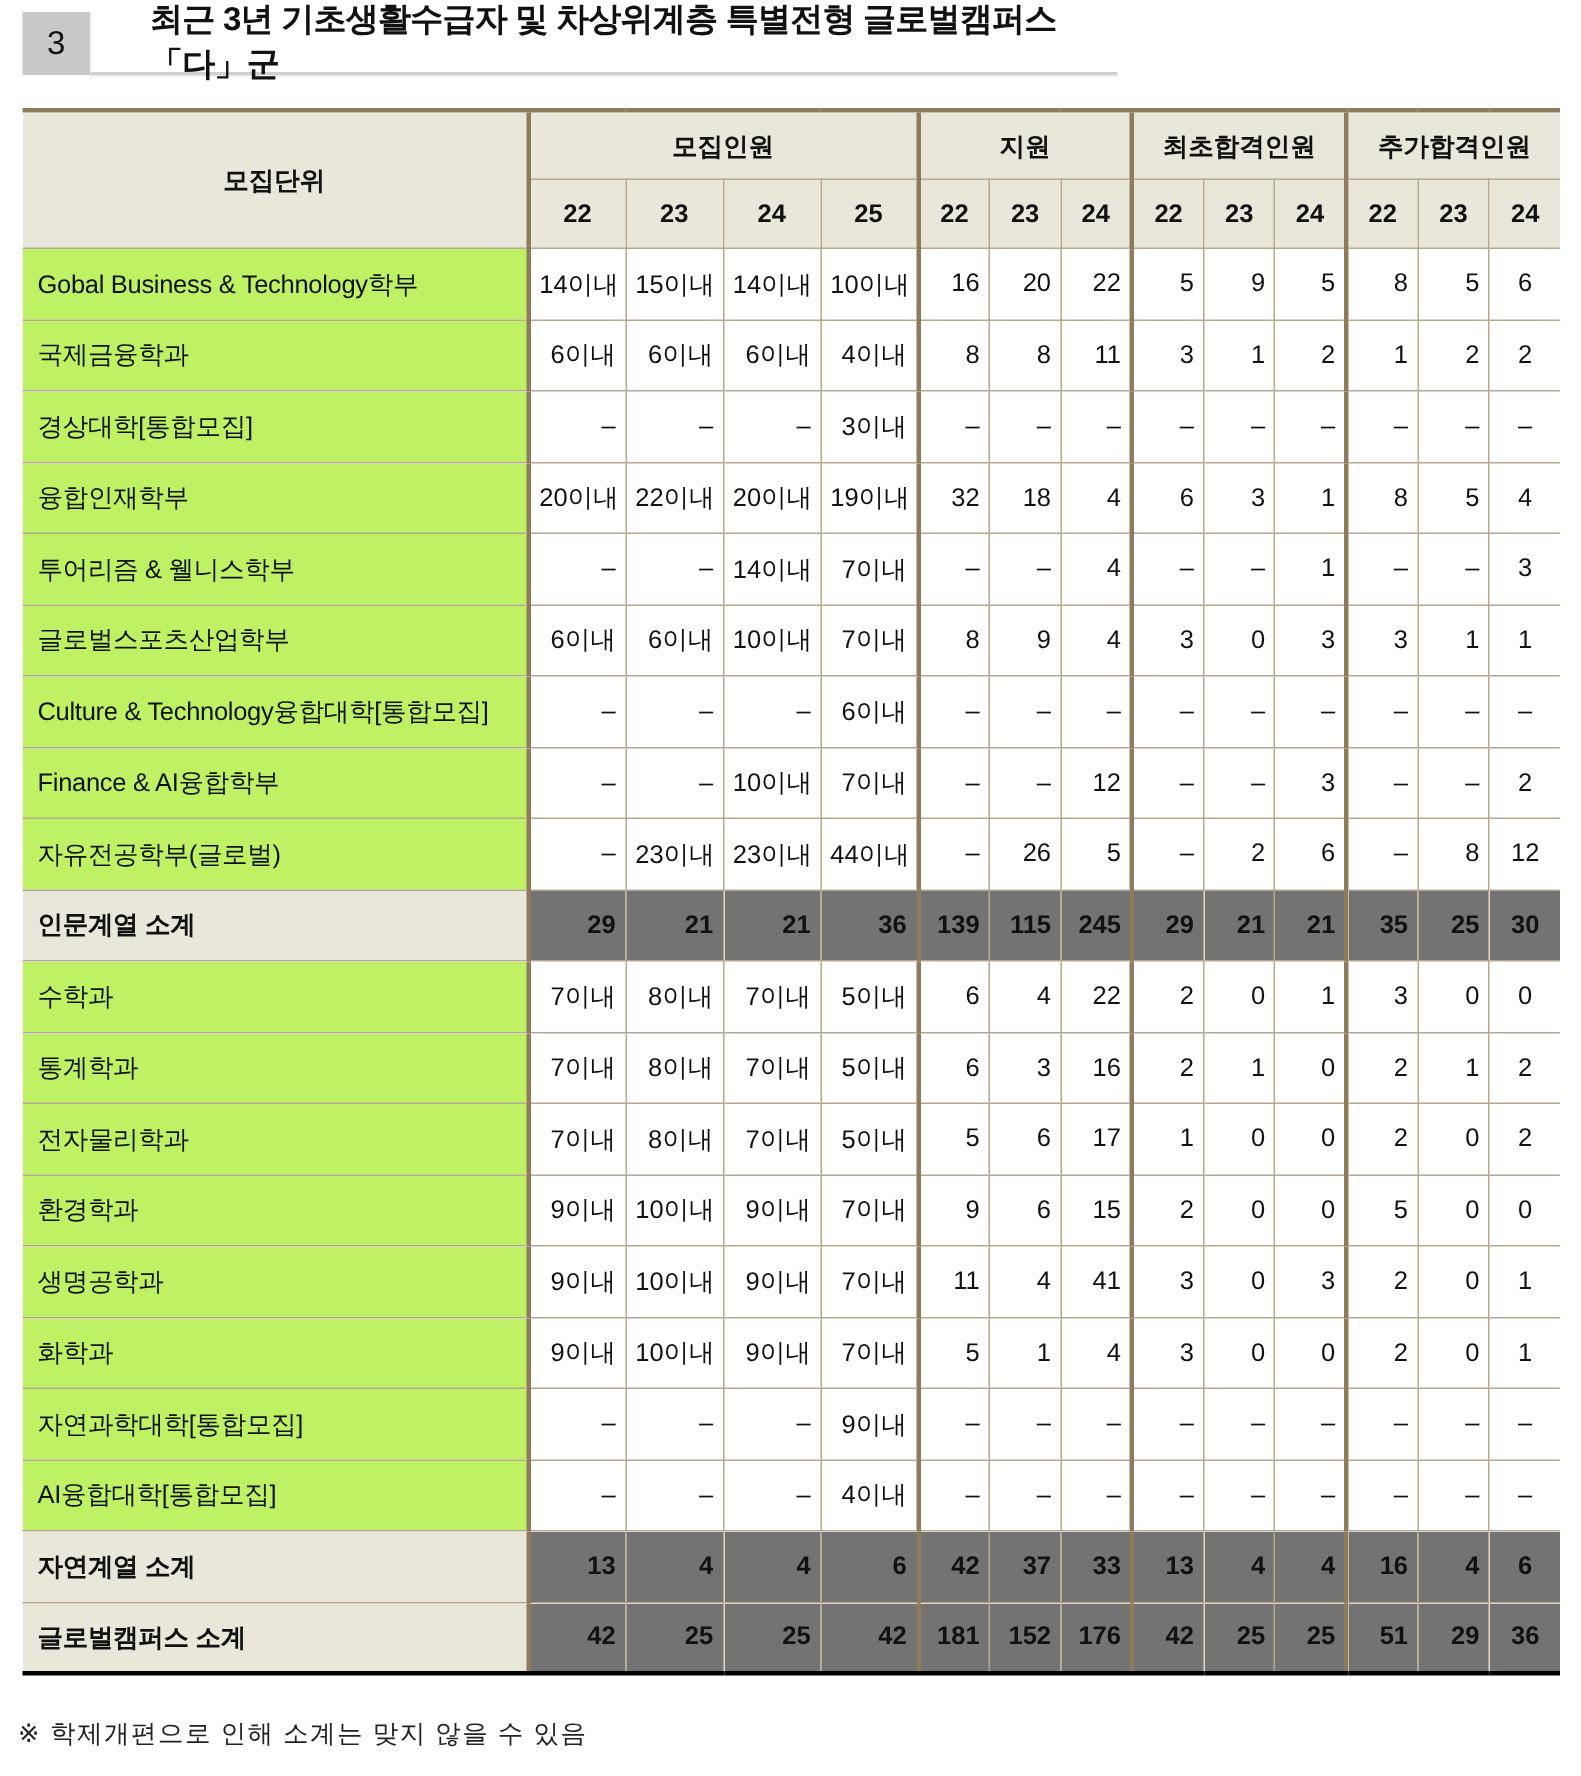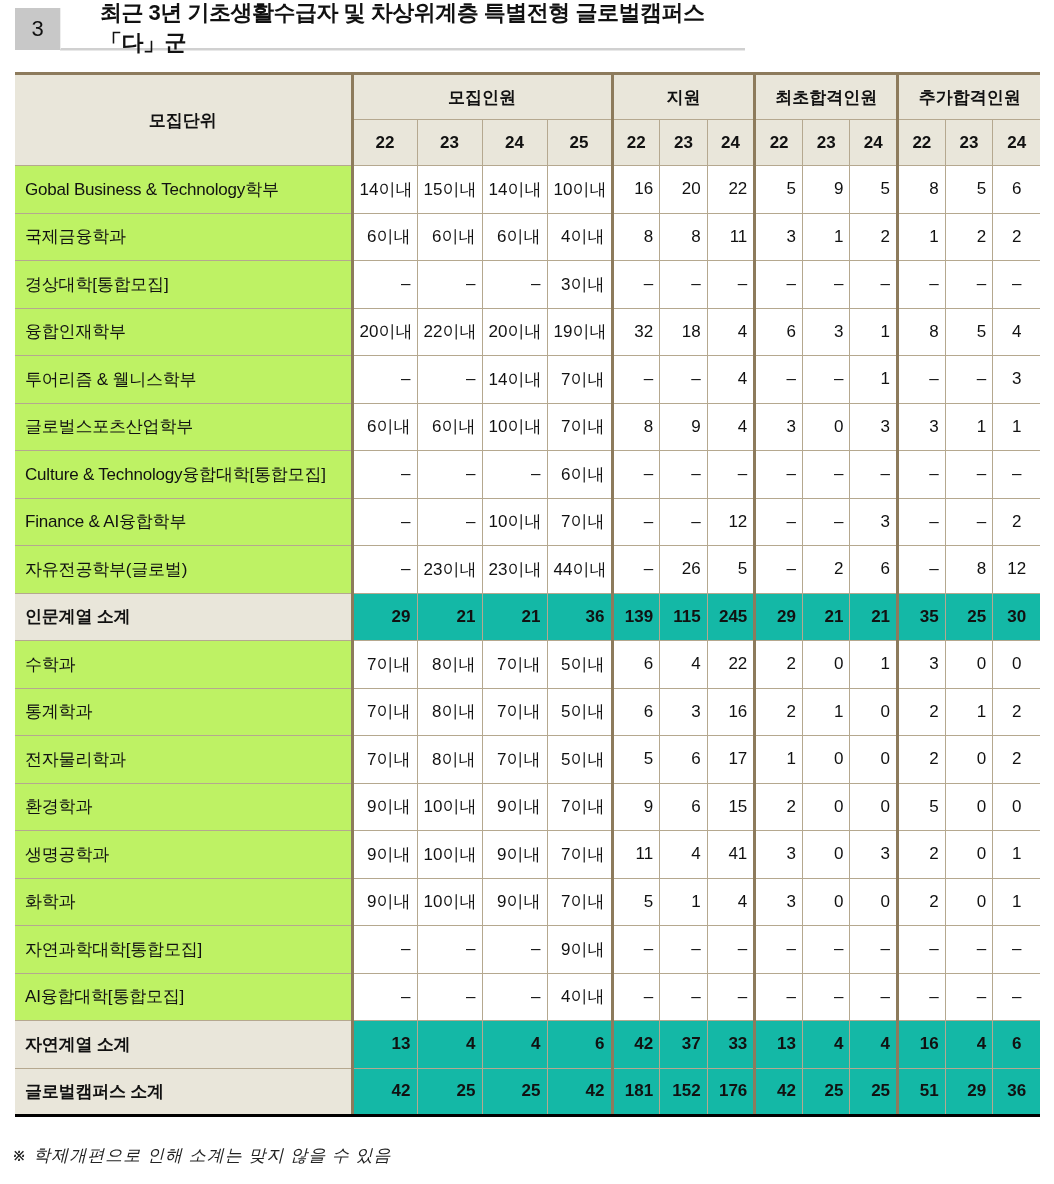--- a/index.html
+++ b/index.html
@@ -40,31 +40,31 @@
     }
     table.data thead th {
       background: #e9e6da; font-weight: bold; font-size: 17px; text-align: center;
       height: 46px;
     }
     table.data thead tr.h1 th { border-top: 3px solid #8d7b5c; }
     table.data td.label {
       background: #bef264; text-align: left; padding-left: 10px; letter-spacing: -0.2px;
     }
     table.data td.num { text-align: right; background: #fff; }
-    table.data tr.subtotal td { background: #14b8a6; font-weight: bold; }
+    table.data tr.subtotal td { background: #737373; font-weight: bold; }
     table.data tr.subtotal td.label { background: #e9e6da; }
     table.data tr:last-child td { border-bottom: 3px solid #000000; }
     
     .gsep { border-left: 3px solid #8d7b5c !important; }
     table.data th, table.data td { border-left-color: #b5a88f; }
     table.data tr td:first-child, table.data tr th:first-child { border-left: none; }
     table.data tr td:last-child, table.data tr th:last-child { border-right: none; text-align: center; }
     table.data tbody tr td { border-top-color: #b5a88f; }
     .note {
-      position: absolute; left: 12px; top: 1144px; font-size: 17px; color: #222; letter-spacing: 1px; font-style: italic;
+      position: absolute; left: 12px; top: 1144px; font-size: 17px; color: #222; letter-spacing: 1px;
     }
     .note-mark { margin-right: 6px; }
   </style>
 </head>
 <body>
 
 <div class="title-block">
   <div class="title-num">3</div>
   <div class="title-text">최근 3년 기초생활수급자 및 차상위계층  특별전형 글로벌캠퍼스「다」군</div>
 </div>

